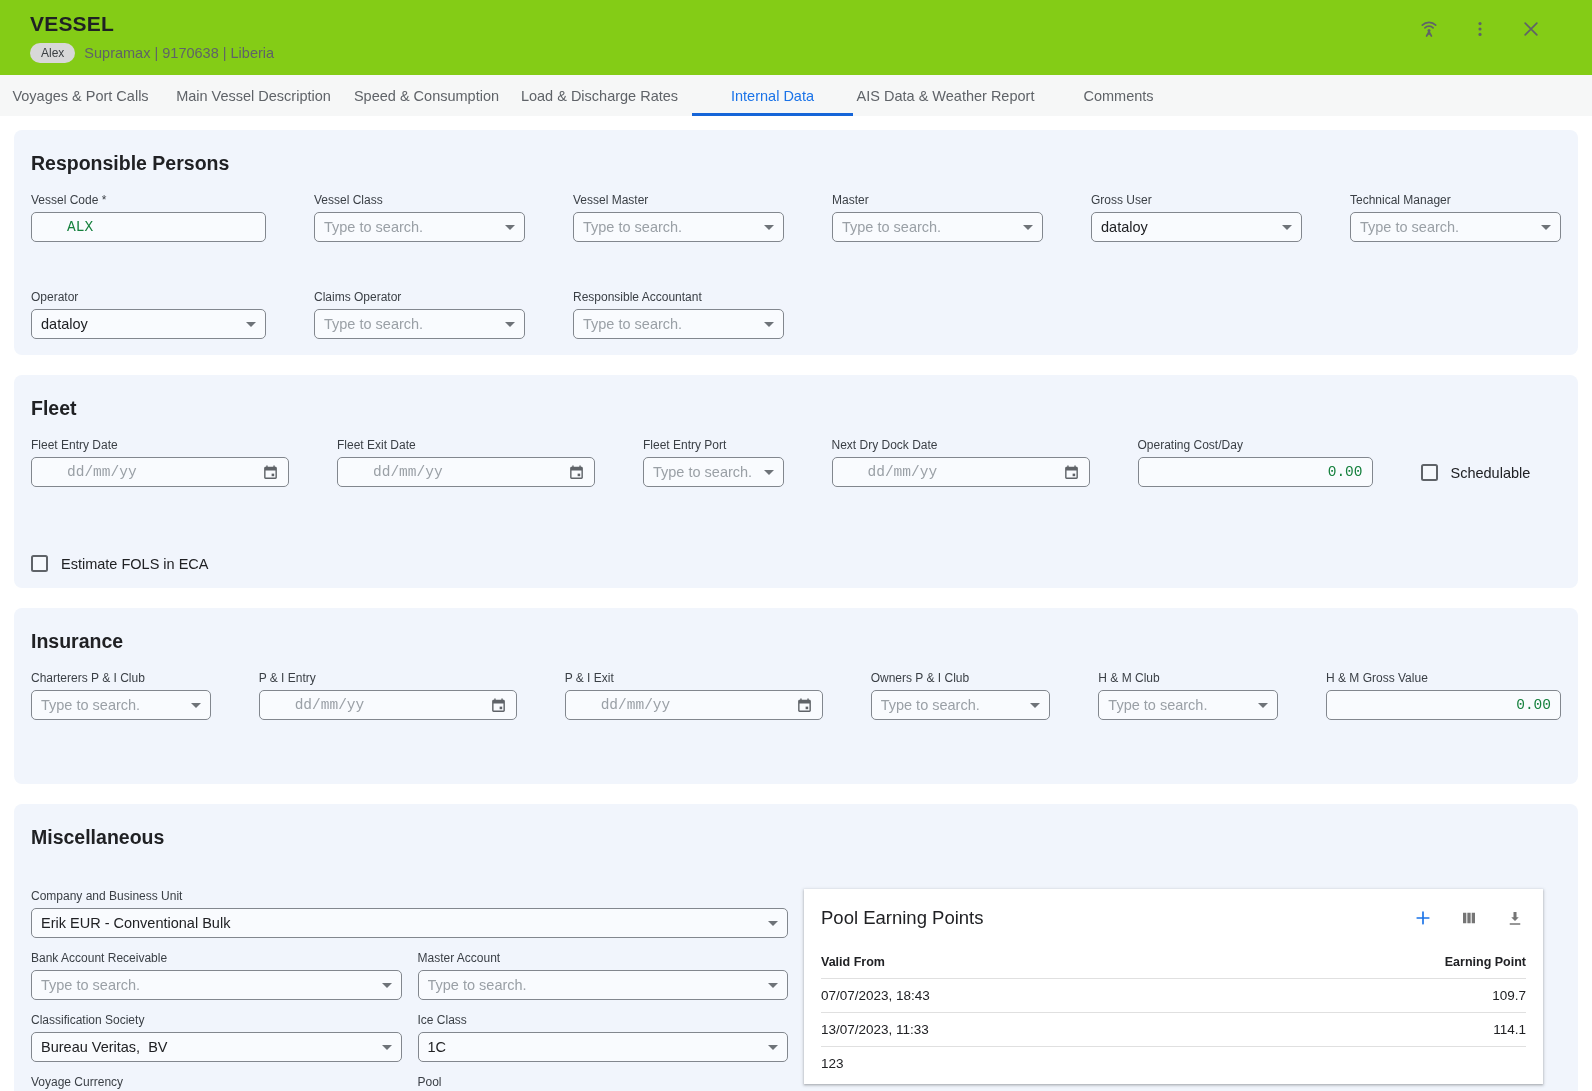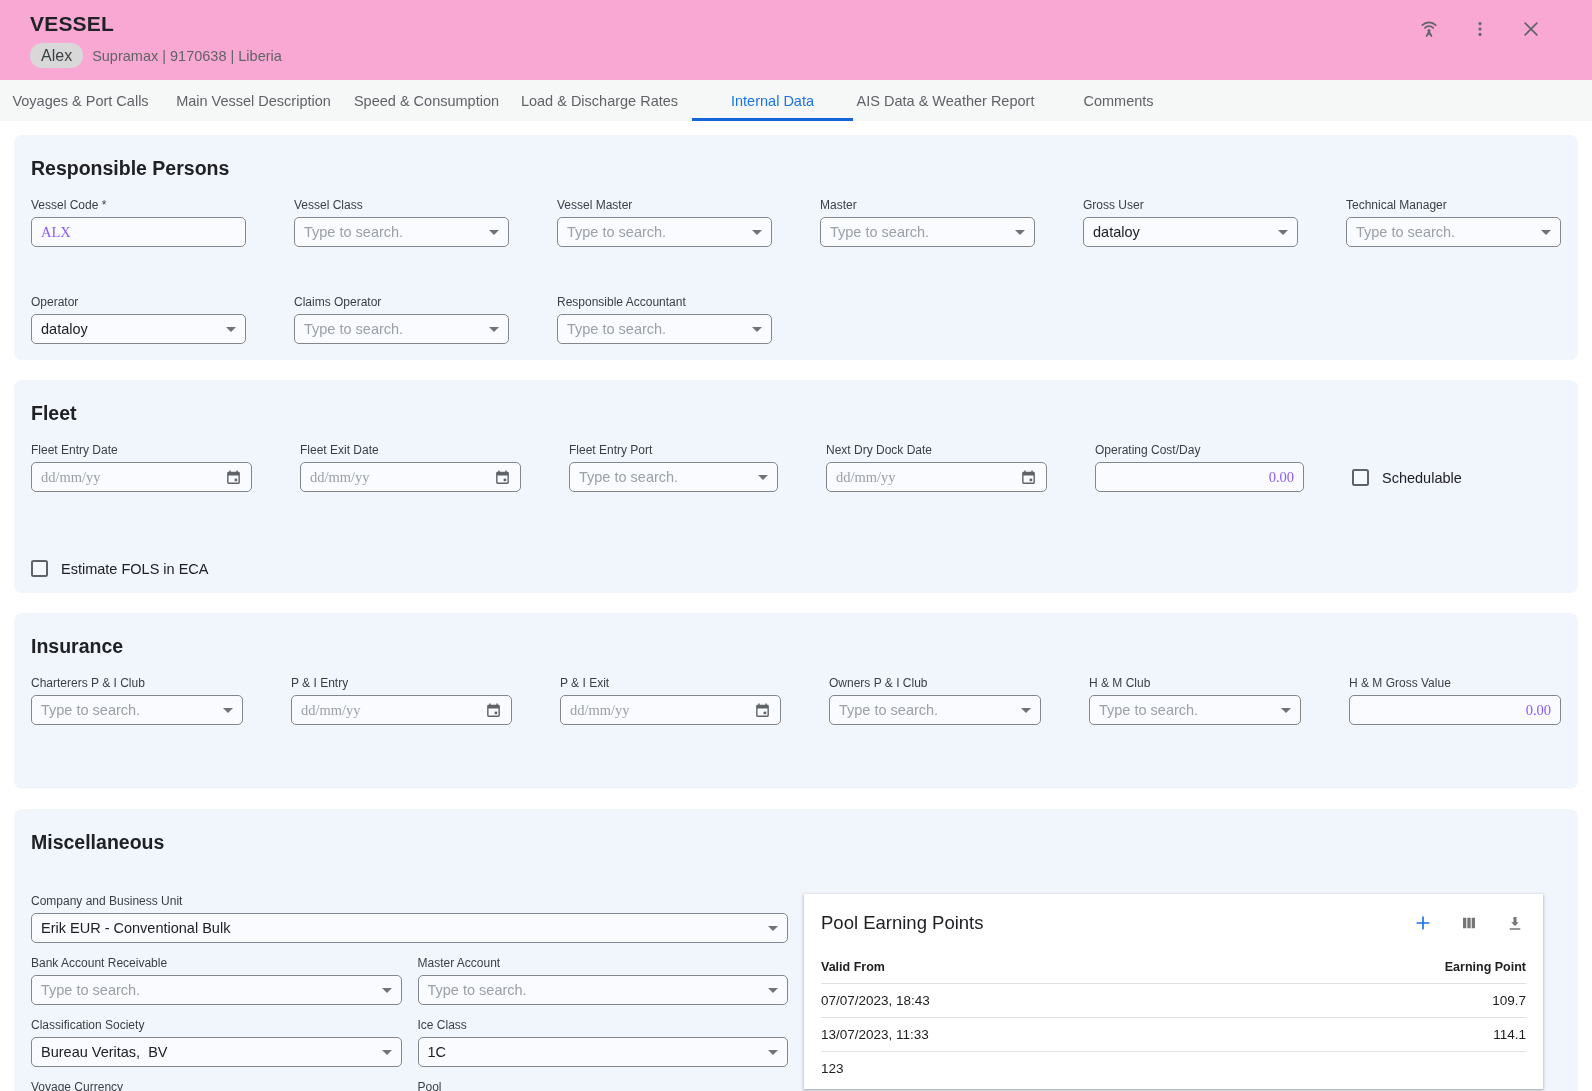--- a/index.html
+++ b/index.html
@@ -1,24 +1,24 @@
 <!DOCTYPE html>
 <html><head>
 <meta charset="utf-8">
 <style>
   * { box-sizing: border-box; margin: 0; padding: 0; }
   html,body { width:1592px; background:#fff; font-family:"Liberation Sans","DejaVu Sans",sans-serif; color:#202124; }
   body { min-height:1091px; }
 
   
-  .header { background:#f9a8d4; padding-top:12px; }
+  .header { background:#84cc16; padding-top:12px; }
   .header-top { position:relative; padding:0 30px; }
   .page-title { font-size:21px; font-weight:700; letter-spacing:.2px; color:#1f2124; }
   .badge-row { margin-top:7px; display:flex; align-items:center; gap:9px; font-size:14.5px; color:#5f6368; }
-  .badge { background:#d8d8d8; color:#3c4043; border-radius:12px; padding:3px 11px; font-size:16px; line-height:1.2; }
+  .badge { background:#d8d8d8; color:#3c4043; border-radius:12px; padding:3px 11px; font-size:12px; line-height:1.2; }
   .header-icons { position:absolute; right:48px; top:4px; display:flex; gap:25px; align-items:center; }
   .hicon { width:26px; height:26px; display:flex; align-items:center; justify-content:center; cursor:pointer; }
 
   
   .tabbar { display:flex; gap:12px; margin-top:12px; background:#f6f7f7; }
   .tab { width:161px; flex:0 0 161px; height:41px; display:flex; align-items:center; justify-content:center;
          font-size:14.5px; color:#5f6368; white-space:nowrap; cursor:pointer; position:relative; overflow:visible; }
   .tab.active { color:#1a73e8; }
   .tab.active::after { content:""; position:absolute; left:0; right:0; bottom:0; height:3px; background:#1565d8; }
 
@@ -28,21 +28,21 @@
   .card-title { font-size:19.5px; font-weight:700; color:#202124; margin:8px 0 18px; }
 
   .grid4 { display:grid; grid-template-columns:repeat(6,1fr); column-gap:16px; row-gap:13px;gap:48px; }
   .grid2 { display:grid; grid-template-columns:repeat(2,1fr); column-gap:16px; row-gap:13px; }
   .span2 { grid-column:span 2; }
 
   .field-label { display:block; font-size:12px; color:#3a3f45; margin-bottom:5px; line-height:14px; }
   .ctl { height:30px; border:1px solid #82878e; border-radius:5px; background:rgba(255,255,255,.55);
          display:flex; align-items:center; padding:0 9px; }
   .ctl input { flex:1; min-width:0; border:0; outline:0; background:transparent;
-               font-family:Liberation Serif, serif; font-size:14.5px; color:#8b5cf6; }
+               font-family:Liberation Mono, monospace; font-size:14.5px; color:#15803d;margin-left:26px; }
   .ctl input::placeholder { color:#9aa0a6; }
   .ctl input.num { text-align:right; }
   .val { flex:1; font-size:14.5px; color:#202124; white-space:pre; overflow:hidden; }
   .val.ph { color:#9aa0a6; }
   .arrow { width:0; height:0; border-left:5px solid transparent; border-right:5px solid transparent;
            border-top:5.5px solid #6e7378; margin-left:6px; flex:0 0 auto; }
   .cal { display:flex; align-items:center; margin-left:6px; cursor:pointer; flex:0 0 auto; }
 
   .check-field { display:flex; align-items:center; gap:13px; padding-top:20px; }
   .cb { width:17px; height:17px; border:2px solid #5f6368; border-radius:2.5px; background:rgba(255,255,255,.4); cursor:pointer; flex:0 0 auto; }

